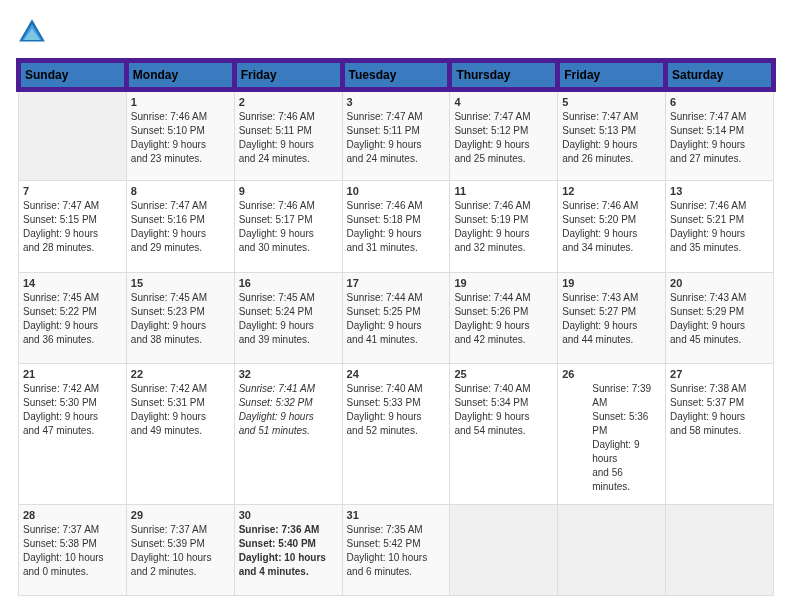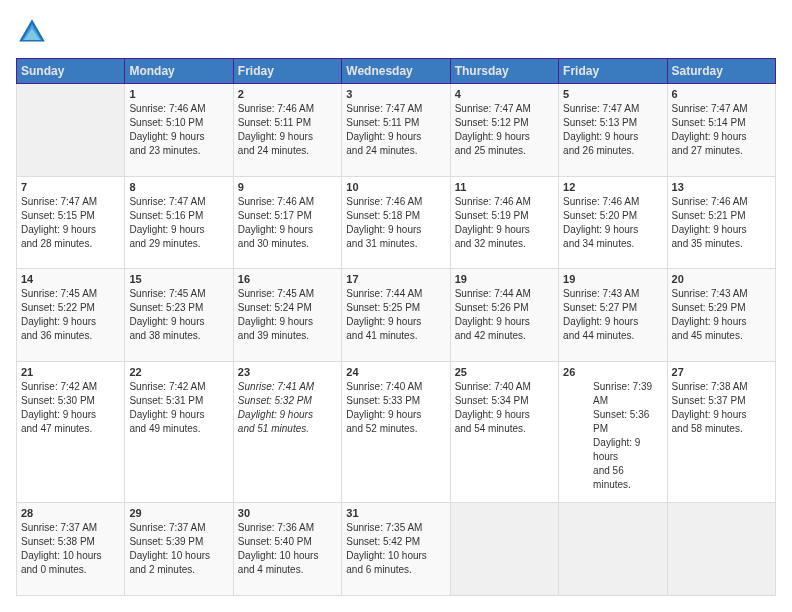--- a/index.html
+++ b/index.html
@@ -52,26 +52,26 @@
       color: #555;
     }
     .calendar {
       flex: 1;
       border-collapse: collapse;
       width: 100%;
       table-layout: fixed;
     }
     .calendar thead tr th {
       background-color: #3a7abf;
-      color: #e5e5e5;
+      color: #000000;
       font-size: 12px;
       font-weight: bold;
       padding: 5px 4px;
       text-align: left;
-      border: 1px solid #4c1d95;
+      border: 5px solid #4c1d95;
     }
     .calendar tbody tr td {
       border: 1px solid #ddd;
       vertical-align: top;
       padding: 4px;
       font-size: 9.5px;
       color: #333;
       background: #fff;
       height: 88px;
     }
@@ -114,21 +114,21 @@
       <div class="location"></div>
     </div>
   </div>
 
   <table class="calendar">
     <thead>
       <tr>
       <th>Sunday</th>
           <th>Monday</th>
           <th>Friday</th>
-          <th>Wednesday</th>
+          <th>Tuesday</th>
           <th>Thursday</th>
           <th>Friday</th>
           <th>Saturday</th>
         </tr>
     </thead>
     <tbody id="calendar-body">
     <tr>
           <td class="empty-cell"></td>
           <td>
             <span class="day-number">1</span>
@@ -284,21 +284,21 @@
 and 47 minutes.</div>
           </td>
           <td>
             <span class="day-number">22</span>
             <div class="day-info" style="white-space: pre-line;">Sunrise: 7:42 AM
 Sunset: 5:31 PM
 Daylight: 9 hours
 and 49 minutes.</div>
           </td>
           <td>
-            <span class="day-number">23</span>
+            <span class="day-number">32</span>
             <div class="day-info" style="white-space: pre-line; font-style: italic;">Sunrise: 7:41 AM
 Sunset: 5:32 PM
 Daylight: 9 hours
 and 51 minutes.</div>
           </td>
           <td>
             <span class="day-number">24</span>
             <div class="day-info" style="white-space: pre-line;">Sunrise: 7:40 AM
 Sunset: 5:33 PM
 Daylight: 9 hours
@@ -336,21 +336,21 @@
           </td>
           <td>
             <span class="day-number">29</span>
             <div class="day-info" style="white-space: pre-line;">Sunrise: 7:37 AM
 Sunset: 5:39 PM
 Daylight: 10 hours
 and 2 minutes.</div>
           </td>
           <td>
             <span class="day-number">30</span>
-            <div class="day-info" style="white-space: pre-line;">Sunrise: 7:36 AM
+            <div class="day-info" style="white-space: pre-line; font-weight: bold;">Sunrise: 7:36 AM
 Sunset: 5:40 PM
 Daylight: 10 hours
 and 4 minutes.</div>
           </td>
           <td>
             <span class="day-number">31</span>
             <div class="day-info" style="white-space: pre-line;">Sunrise: 7:35 AM
 Sunset: 5:42 PM
 Daylight: 10 hours
 and 6 minutes.</div>

